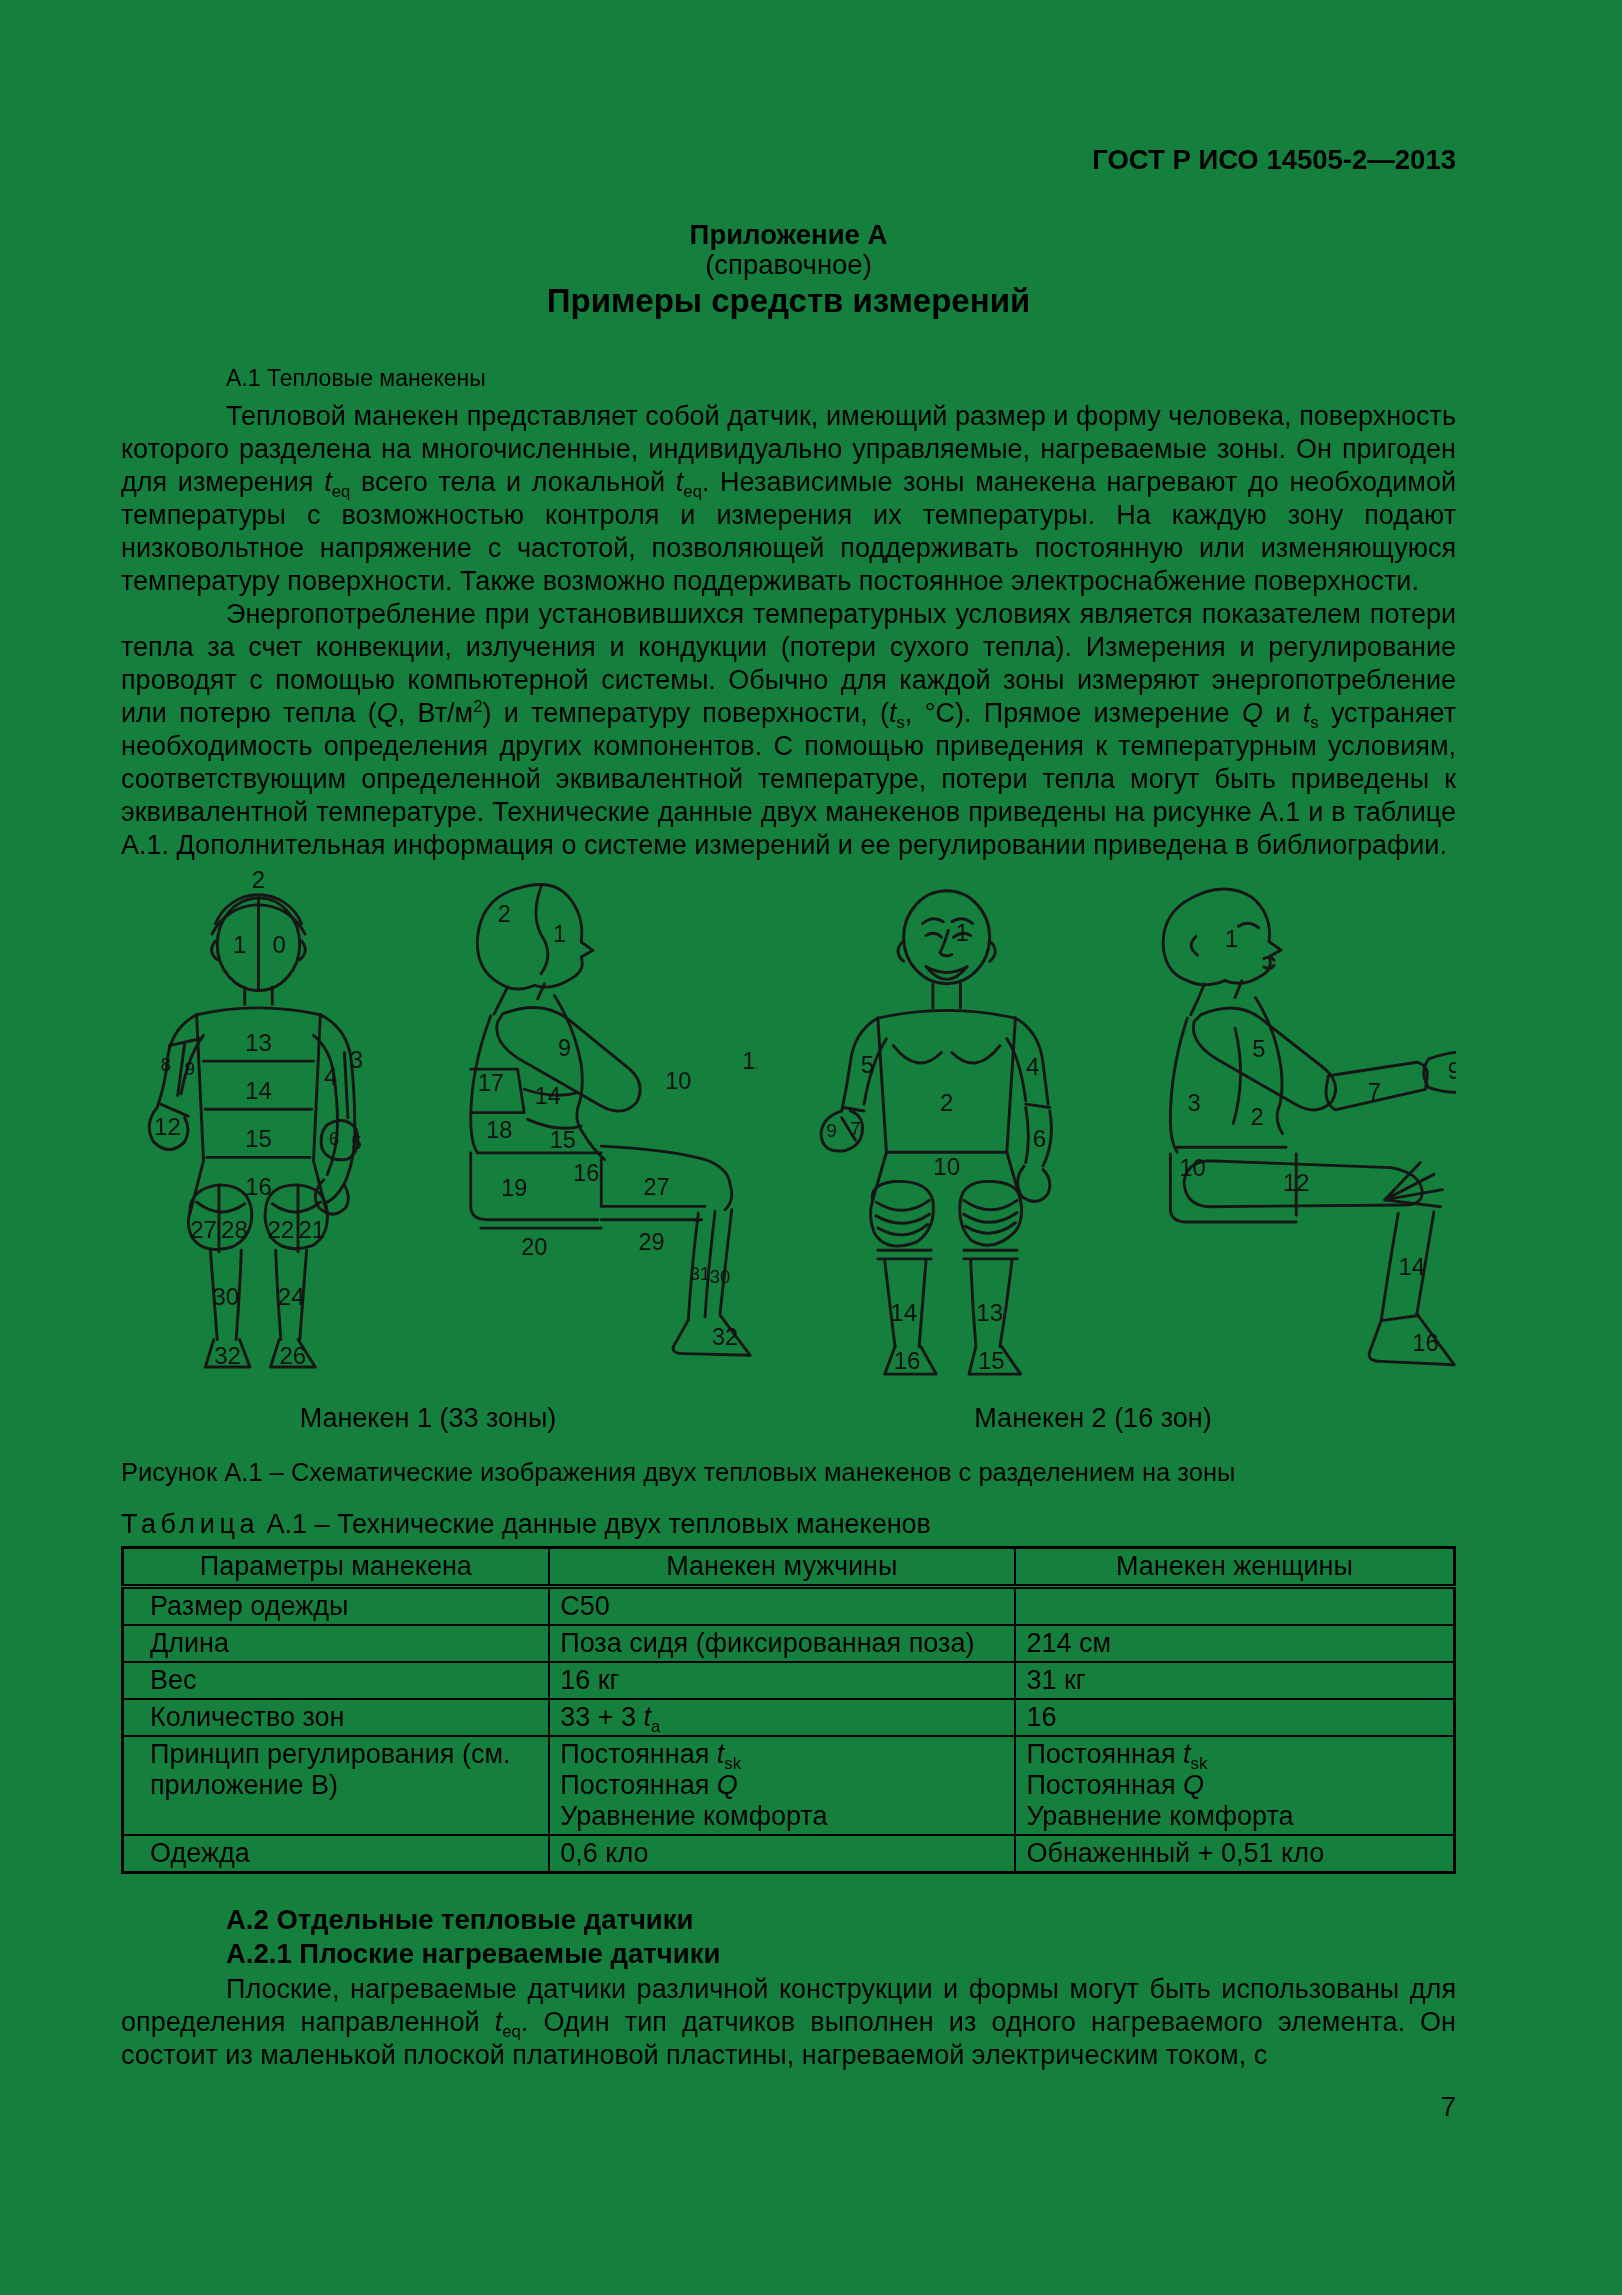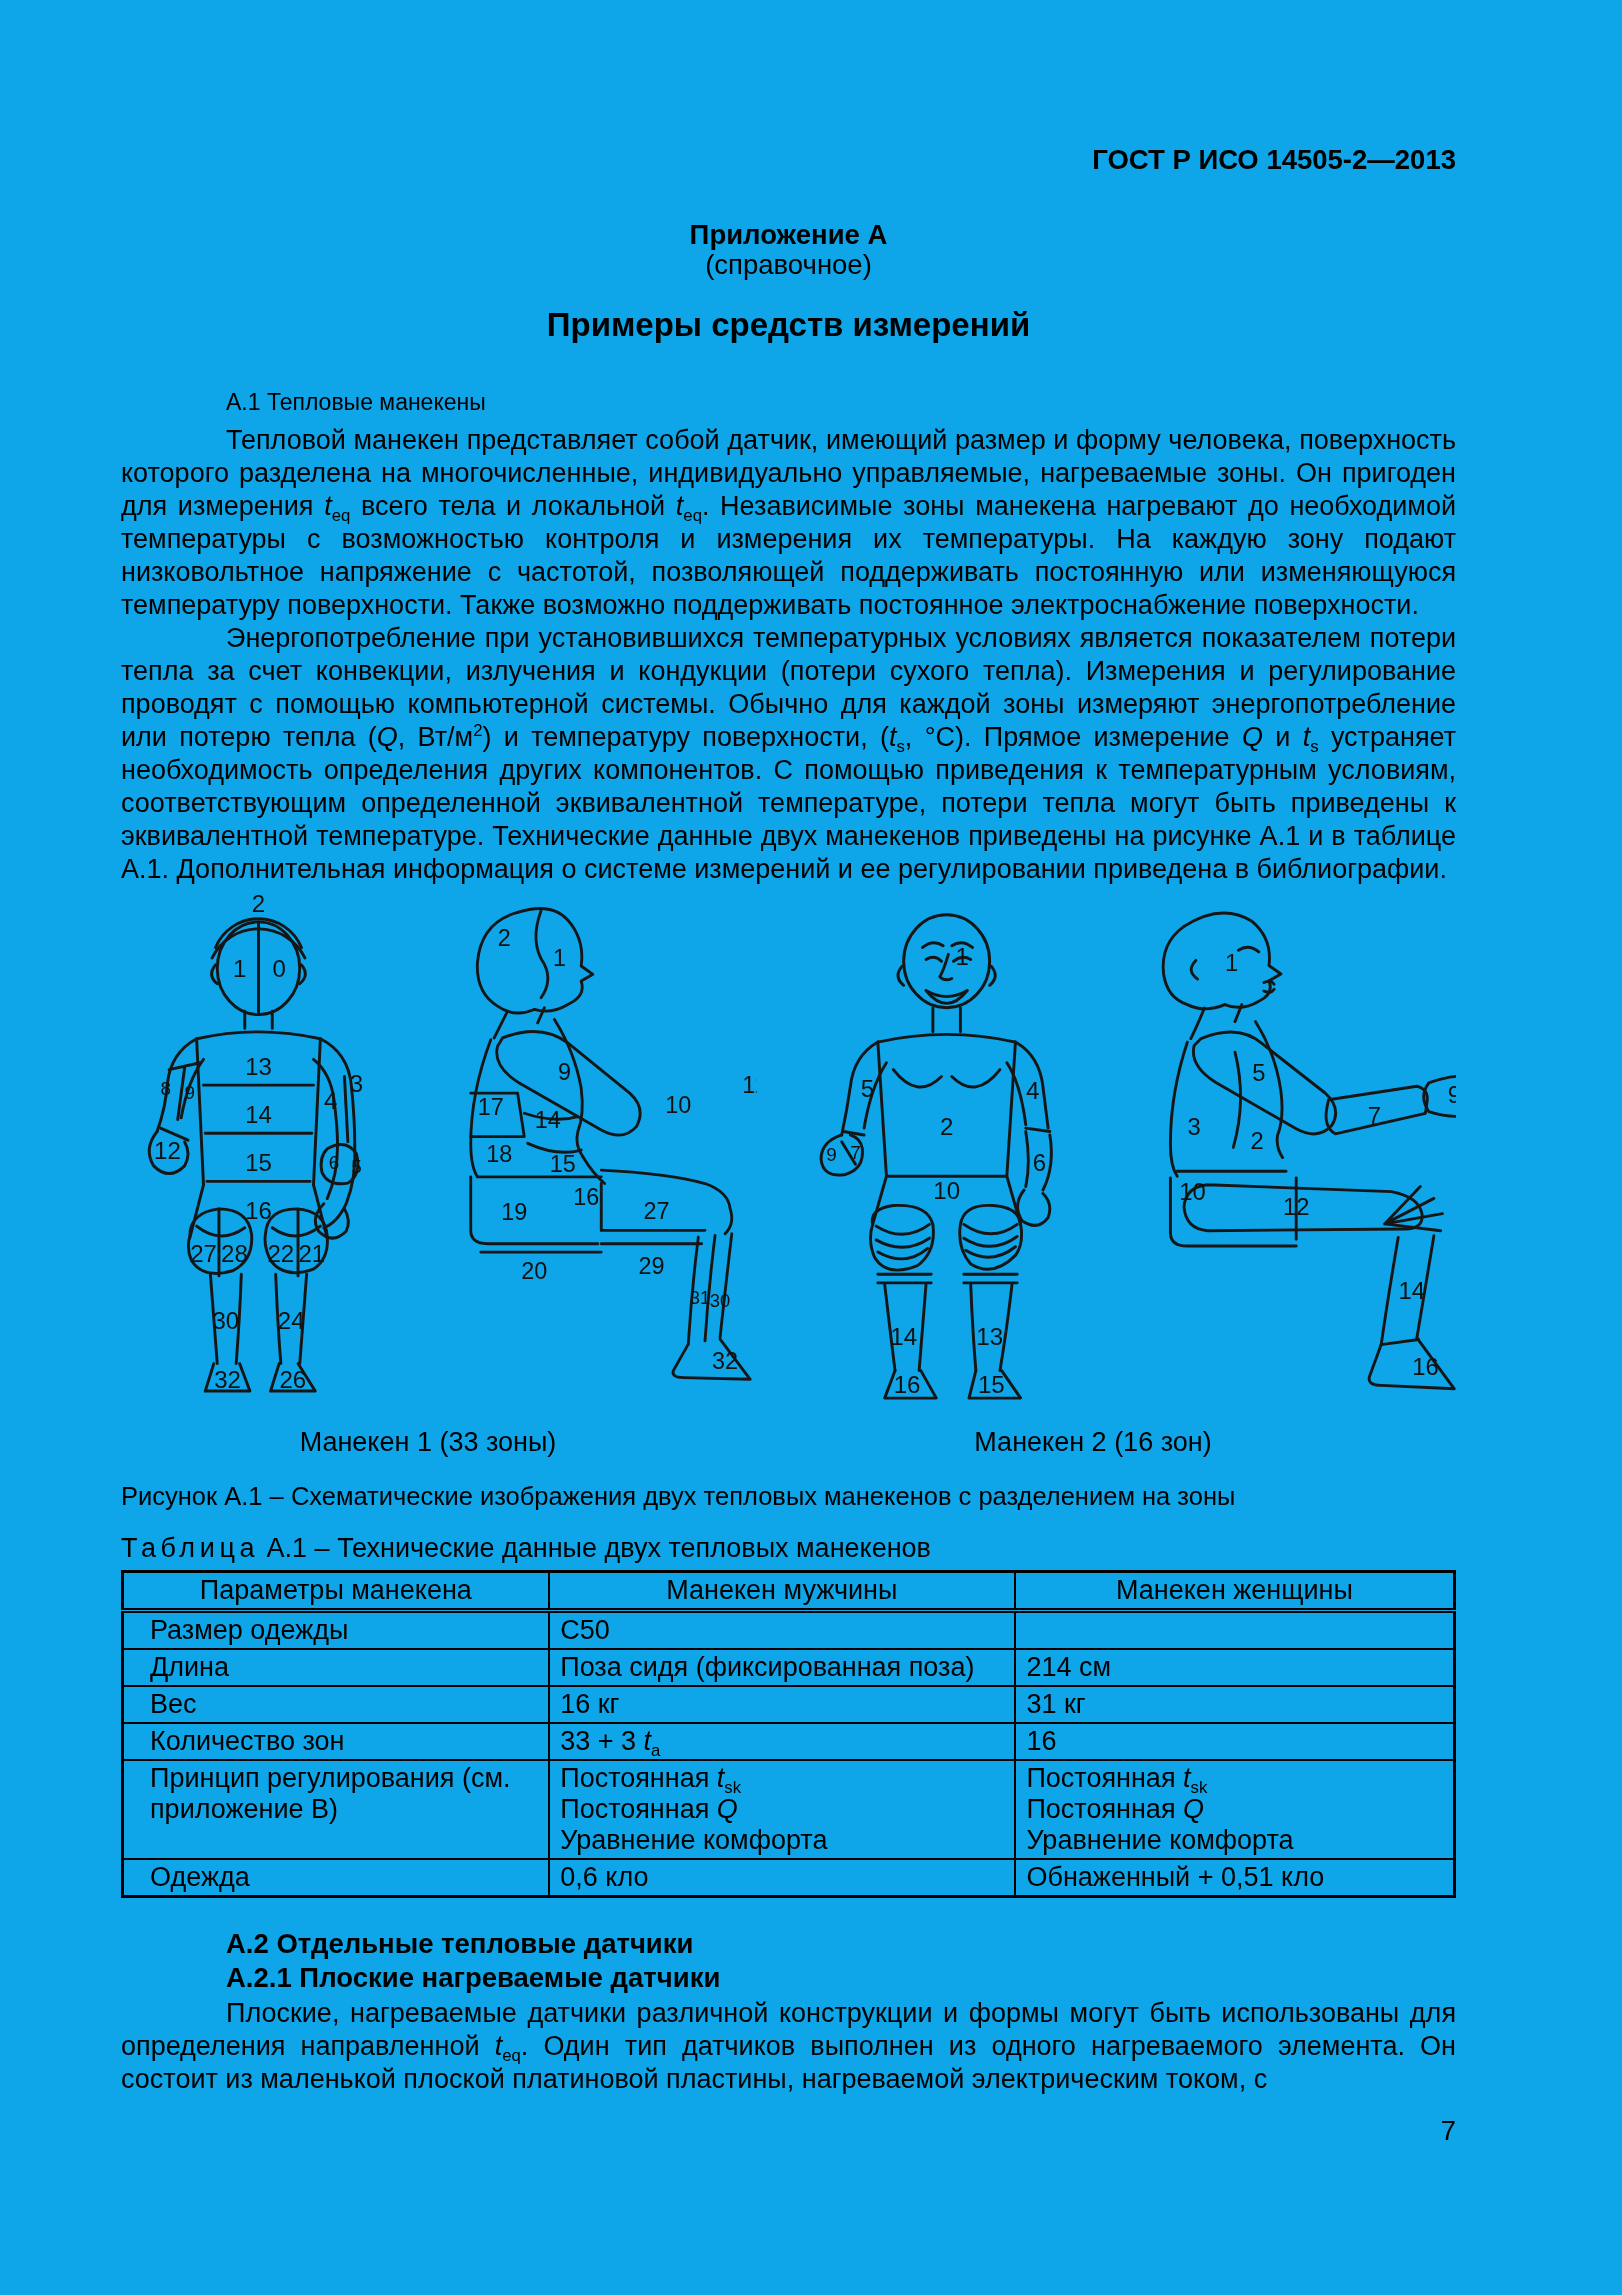--- a/index.html
+++ b/index.html
@@ -1,25 +1,25 @@
 <!DOCTYPE html>
 <html lang="ru" style="font-size:10.5px"><head>
 <meta charset="utf-8">
 <style>
   html,body{margin:0;padding:0;background:#ffffff;}
   .page{
-    width:1623px;height:2295px;background:#0ea5e9;color:#000;
+    width:1623px;height:2295px;background:#15803d;color:#000;
     font-family:"Liberation Sans",sans-serif;
     position:relative;box-sizing:border-box;
     padding:145px 167px 0 121px;overflow:hidden;
   }
   .doc-header{text-align:right;font-weight:bold;font-size:27.5px;line-height:29px;}
   .app-title{text-align:center;font-weight:bold;font-size:27.5px;line-height:30px;margin-top:46px;}
   .app-sub{text-align:center;font-weight:normal;font-size:27.5px;line-height:30px;}
-  .main-heading{text-align:center;font-weight:bold;font-size:33px;line-height:38px;margin:26px 0 0 0;}
+  .main-heading{text-align:center;font-weight:bold;font-size:33px;line-height:38px;margin:2px 0 0 0;}
   .sec-heading{font-weight:normal;font-size:23px;line-height:30px;margin:43px 0 6.5px 0;text-indent:105px;}
   .sec-heading2{font-weight:bold;font-size:27.5px;line-height:31px;margin:30px 0 0 0;text-indent:105px;}
   .sec-heading3{font-weight:bold;font-size:27.5px;line-height:31px;margin:2.6px 0 3.9px 0;text-indent:105px;}
   p.body{font-size:27px;line-height:33px;text-align:justify;margin:0;text-indent:105px;}
   p.body sub,td sub{font-size:0.62em;line-height:0;}
   p.body sup{font-size:0.62em;line-height:0;}
   .figure-row{display:flex;align-items:flex-start;justify-content:space-between;margin-top:3.9px;height:523px;}
   .figure-row svg.m2f{margin-left:38px;}
   svg.mk path,svg.mk ellipse{fill:none;stroke:#161616;stroke-width:1.7;stroke-linecap:round;stroke-linejoin:round;}
   svg.mk text.zn{font-size:14px;fill:#111;text-anchor:middle;font-family:"Liberation Sans",sans-serif;}

